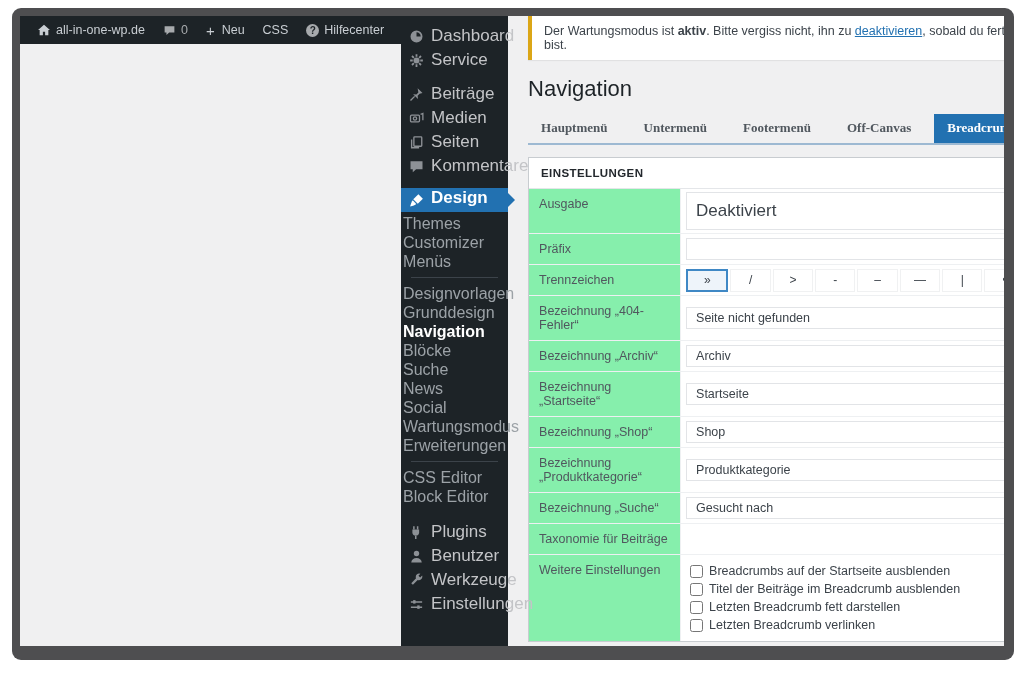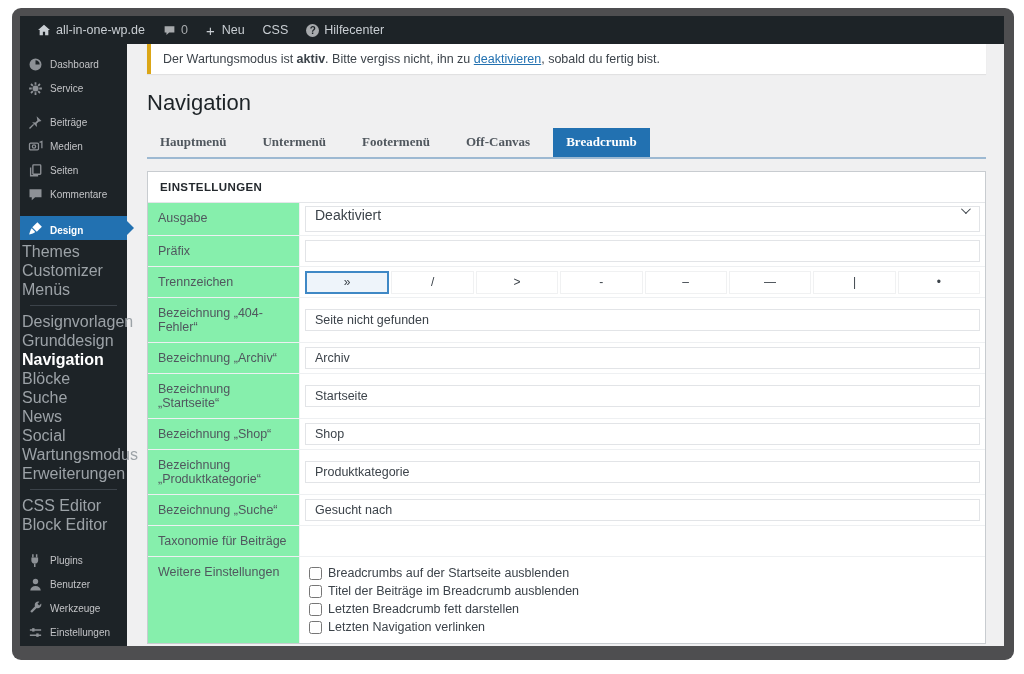--- a/index.html
+++ b/index.html
@@ -1,34 +1,34 @@
 <!DOCTYPE html>
 <html><head>
 <meta charset="utf-8">
 <style>
   * { box-sizing: border-box; margin: 0; padding: 0; }
   html,body { width:1024px; height:674px; background:#fff; font-family:"Liberation Sans",sans-serif; }
   .frame { position:absolute; left:12px; top:8px; width:1002px; height:652px; background:#4e4e50; border-radius:9px; }
-  .window { position:absolute; left:8px; top:8px; width:984px; height:630px; background:#f0f0f1; display:flex; flex-direction:column; overflow:hidden; }
+  .window { position:absolute; left:8px; top:8px; width:984px; height:630px; background:#f0f0f1; display:flex; flex-direction:row; overflow:hidden; }
 
   
   .adminbar { height:28px; flex:0 0 28px; background:#1d2327; display:flex; align-items:center; color:#c9ced3; font-size:12.5px; padding:0 10px; gap:4px; }
   .ab-item { display:flex; align-items:center; gap:5px; padding:0 7px; height:100%; cursor:pointer; white-space:nowrap; }
   .ab-item svg { display:block; }
   .ab-count { color:#a7aaad; }
   .ab-plus { font-size:15px; font-weight:400; color:#c9ced3; margin-right:2px; }
   .help-badge { width:13px; height:13px; border-radius:50%; background:#a7aaad; color:#1d2327; font-size:10px; font-weight:bold; display:flex; align-items:center; justify-content:center; }
 
   
   .main { flex:1; display:flex; min-height:0; }
   .sidebar { width:107px; flex:0 0 107px; background:#1d2327; color:#c3c4c7; padding-top:8px; position:relative; z-index:2; overflow:visible; }
   .content { flex:1; background:#f0f0f1; padding:0 18px 0 20px; overflow:hidden; }
 
   
-  .sb-item { display:flex; align-items:center; gap:7px; padding:4px 8px; font-size:10px; cursor:pointer; height:24px; }
+  .sb-item { display:flex; align-items:center; gap:7px; padding:4px 8px; font-size:17px; cursor:pointer; height:24px; }
   .sb-item .icon { width:15px; height:15px; color:#8d9196; flex:0 0 15px; display:flex; align-items:center; justify-content:center; }
   .sb-item.active { background:#2271b1; color:#fff; position:relative; font-weight:600;align-items:flex-end; }
   .sb-item.active .icon { color:#fff; }
   .sb-item.active::after { content:""; position:absolute; right:-7px; top:50%; transform:translateY(-50%); border:7px solid transparent; border-left-color:#2271b1; border-right-width:0; }
   .sb-gap { height:10px; }
   .sb-sub { padding:2px 0 4px; }
   .sb-sub-item { padding:3px 8px 3px 2px; font-size:16px; color:#9ca2a7; cursor:pointer; line-height:13px; }
   .sb-sub-item.current { color:#fff; font-weight:bold; }
   .sb-divider { height:1px; background:#3c434a; margin:6px 10px; }
 
@@ -43,21 +43,21 @@
   .tab.active { background:#2271b1; color:#fff; }
 
   
   .card { margin-top:12px; background:#fff; border:1px solid #c8ccd0; }
   .card-header { padding:9px 12px; font-size:11.5px; font-weight:bold; letter-spacing:.4px; color:#23282d; border-bottom:1px solid #e4e6e9; }
   .row { display:flex; border-bottom:1px solid #eef0f2; }
   .row:last-child { border-bottom:none; }
   .row-label { flex:0 0 152px; padding:8px 10px; font-size:12.5px; color:#50575e; background:#86efac; border-right:1px solid #eef0f2; }
   .row-value { flex:1; padding:3px 5px; display:flex; align-items:center; }
   .text-input { width:100%; height:22px; border:1px solid #e2e4e7; background:#fff; font-size:12.5px; color:#3c434a; padding:8px 9px; font-family:"Liberation Sans",sans-serif; }
-  .select { width:100%; height:26px; border:1px solid #e2e4e7; background:#fff; font-size:14px; color:#3c434a; padding:0 9px; display:flex; justify-content:space-between; cursor:pointer; }
+  .select { width:100%; height:38px; border:1px solid #e2e4e7; background:#fff; font-size:17px; color:#3c434a; padding:0 9px; display:flex; align-items:center; justify-content:space-between; cursor:pointer; }
   .chev { width:7px; height:7px; border-right:1.6px solid #3c434a; border-bottom:1.6px solid #3c434a; transform:rotate(45deg) translateY(-2px); margin-right:2px; }
 
   .sep-group { display:flex; width:100%; gap:2px; }
   .sep-btn { flex:1; height:23px; background:#fff; border:1px solid #f0f1f2; font-size:12px; color:#3c434a; cursor:pointer; display:flex; align-items:center; justify-content:center; font-family:"Liberation Sans",sans-serif; }
   .sep-btn.selected { border:2px solid #3f88c5; background:#eef4fa; }
 
   .check-col { display:flex; flex-direction:column; gap:4px; padding:6px 4px; }
   .check-row { display:flex; align-items:center; gap:6px; font-size:12.5px; color:#3c434a; }
   .check-row input { width:13px; height:13px; accent-color:#2271b1; }
 </style>
@@ -335,21 +335,21 @@
               <label class="check-row">
                 <input type="checkbox" style="">
                 <span>Titel der Beiträge im Breadcrumb ausblenden</span>
               </label>
               <label class="check-row">
                 <input type="checkbox" style="">
                 <span>Letzten Breadcrumb fett darstellen</span>
               </label>
               <label class="check-row">
                 <input type="checkbox" style="">
-                <span>Letzten Navigation verlinken</span>
+                <span>Letzten Breadcrumb verlinken</span>
               </label>
             </div>
           </div>
         </div>
 
       </div>
 
     </div>
   </div>
 

